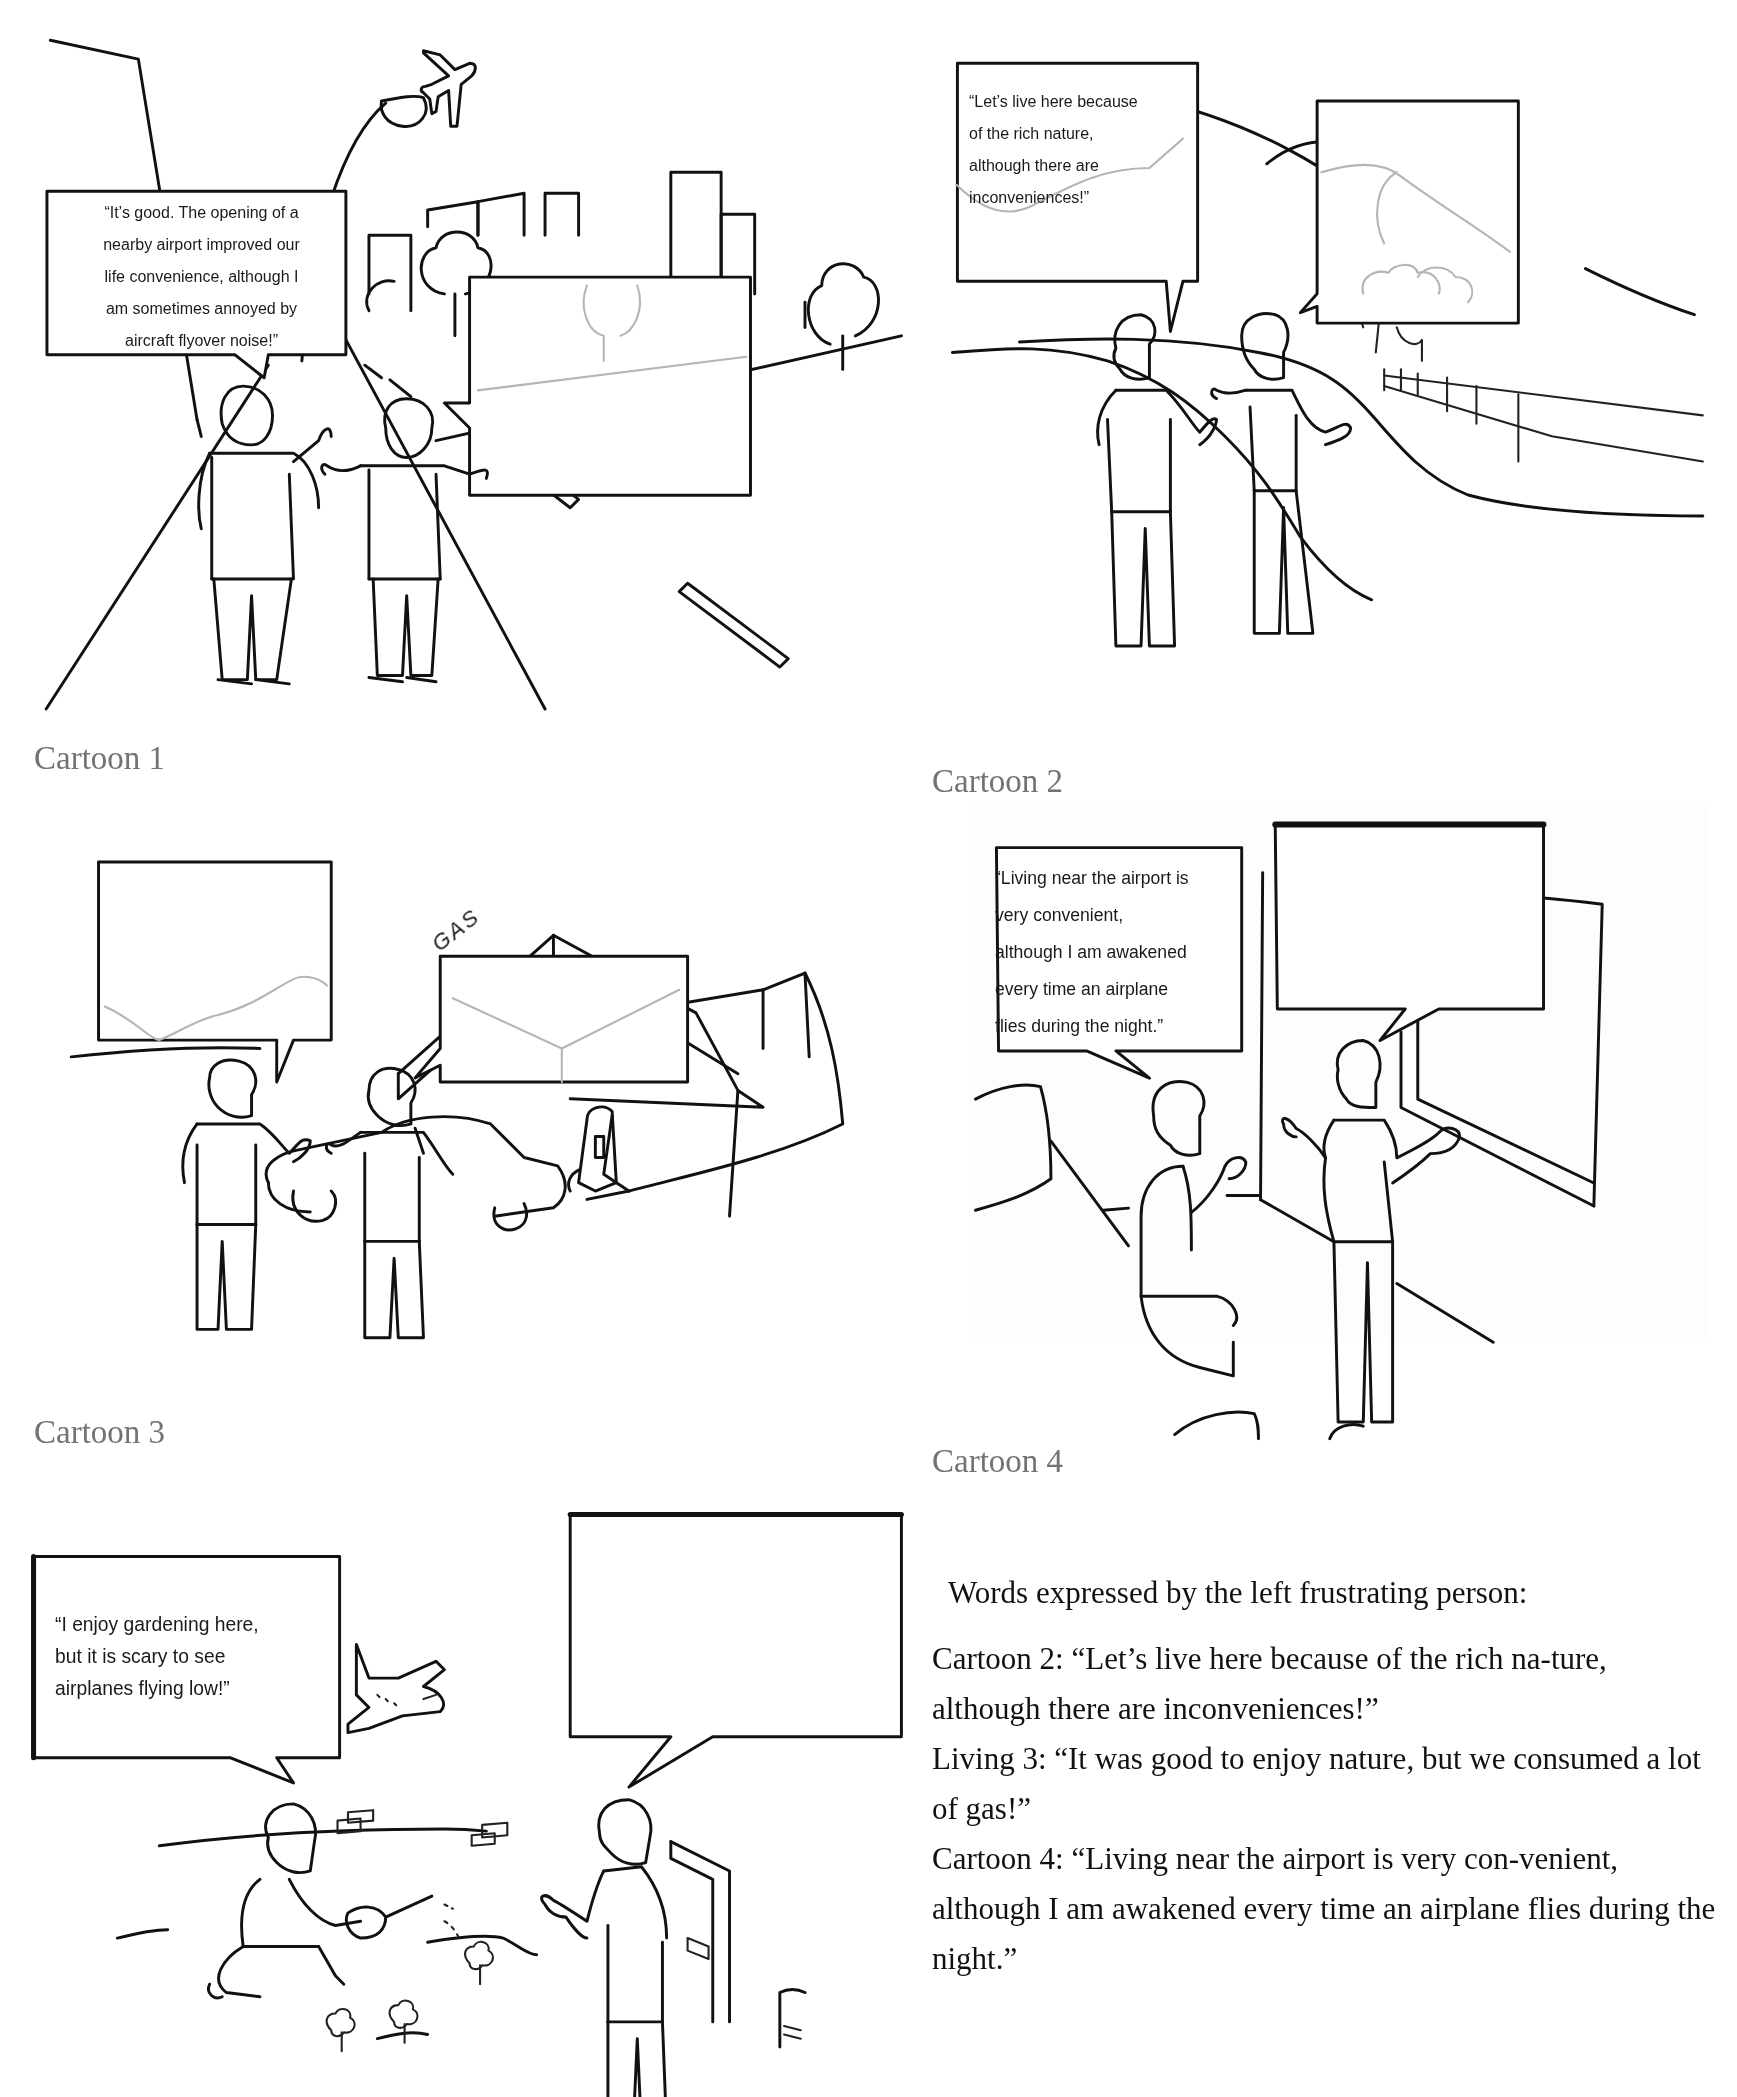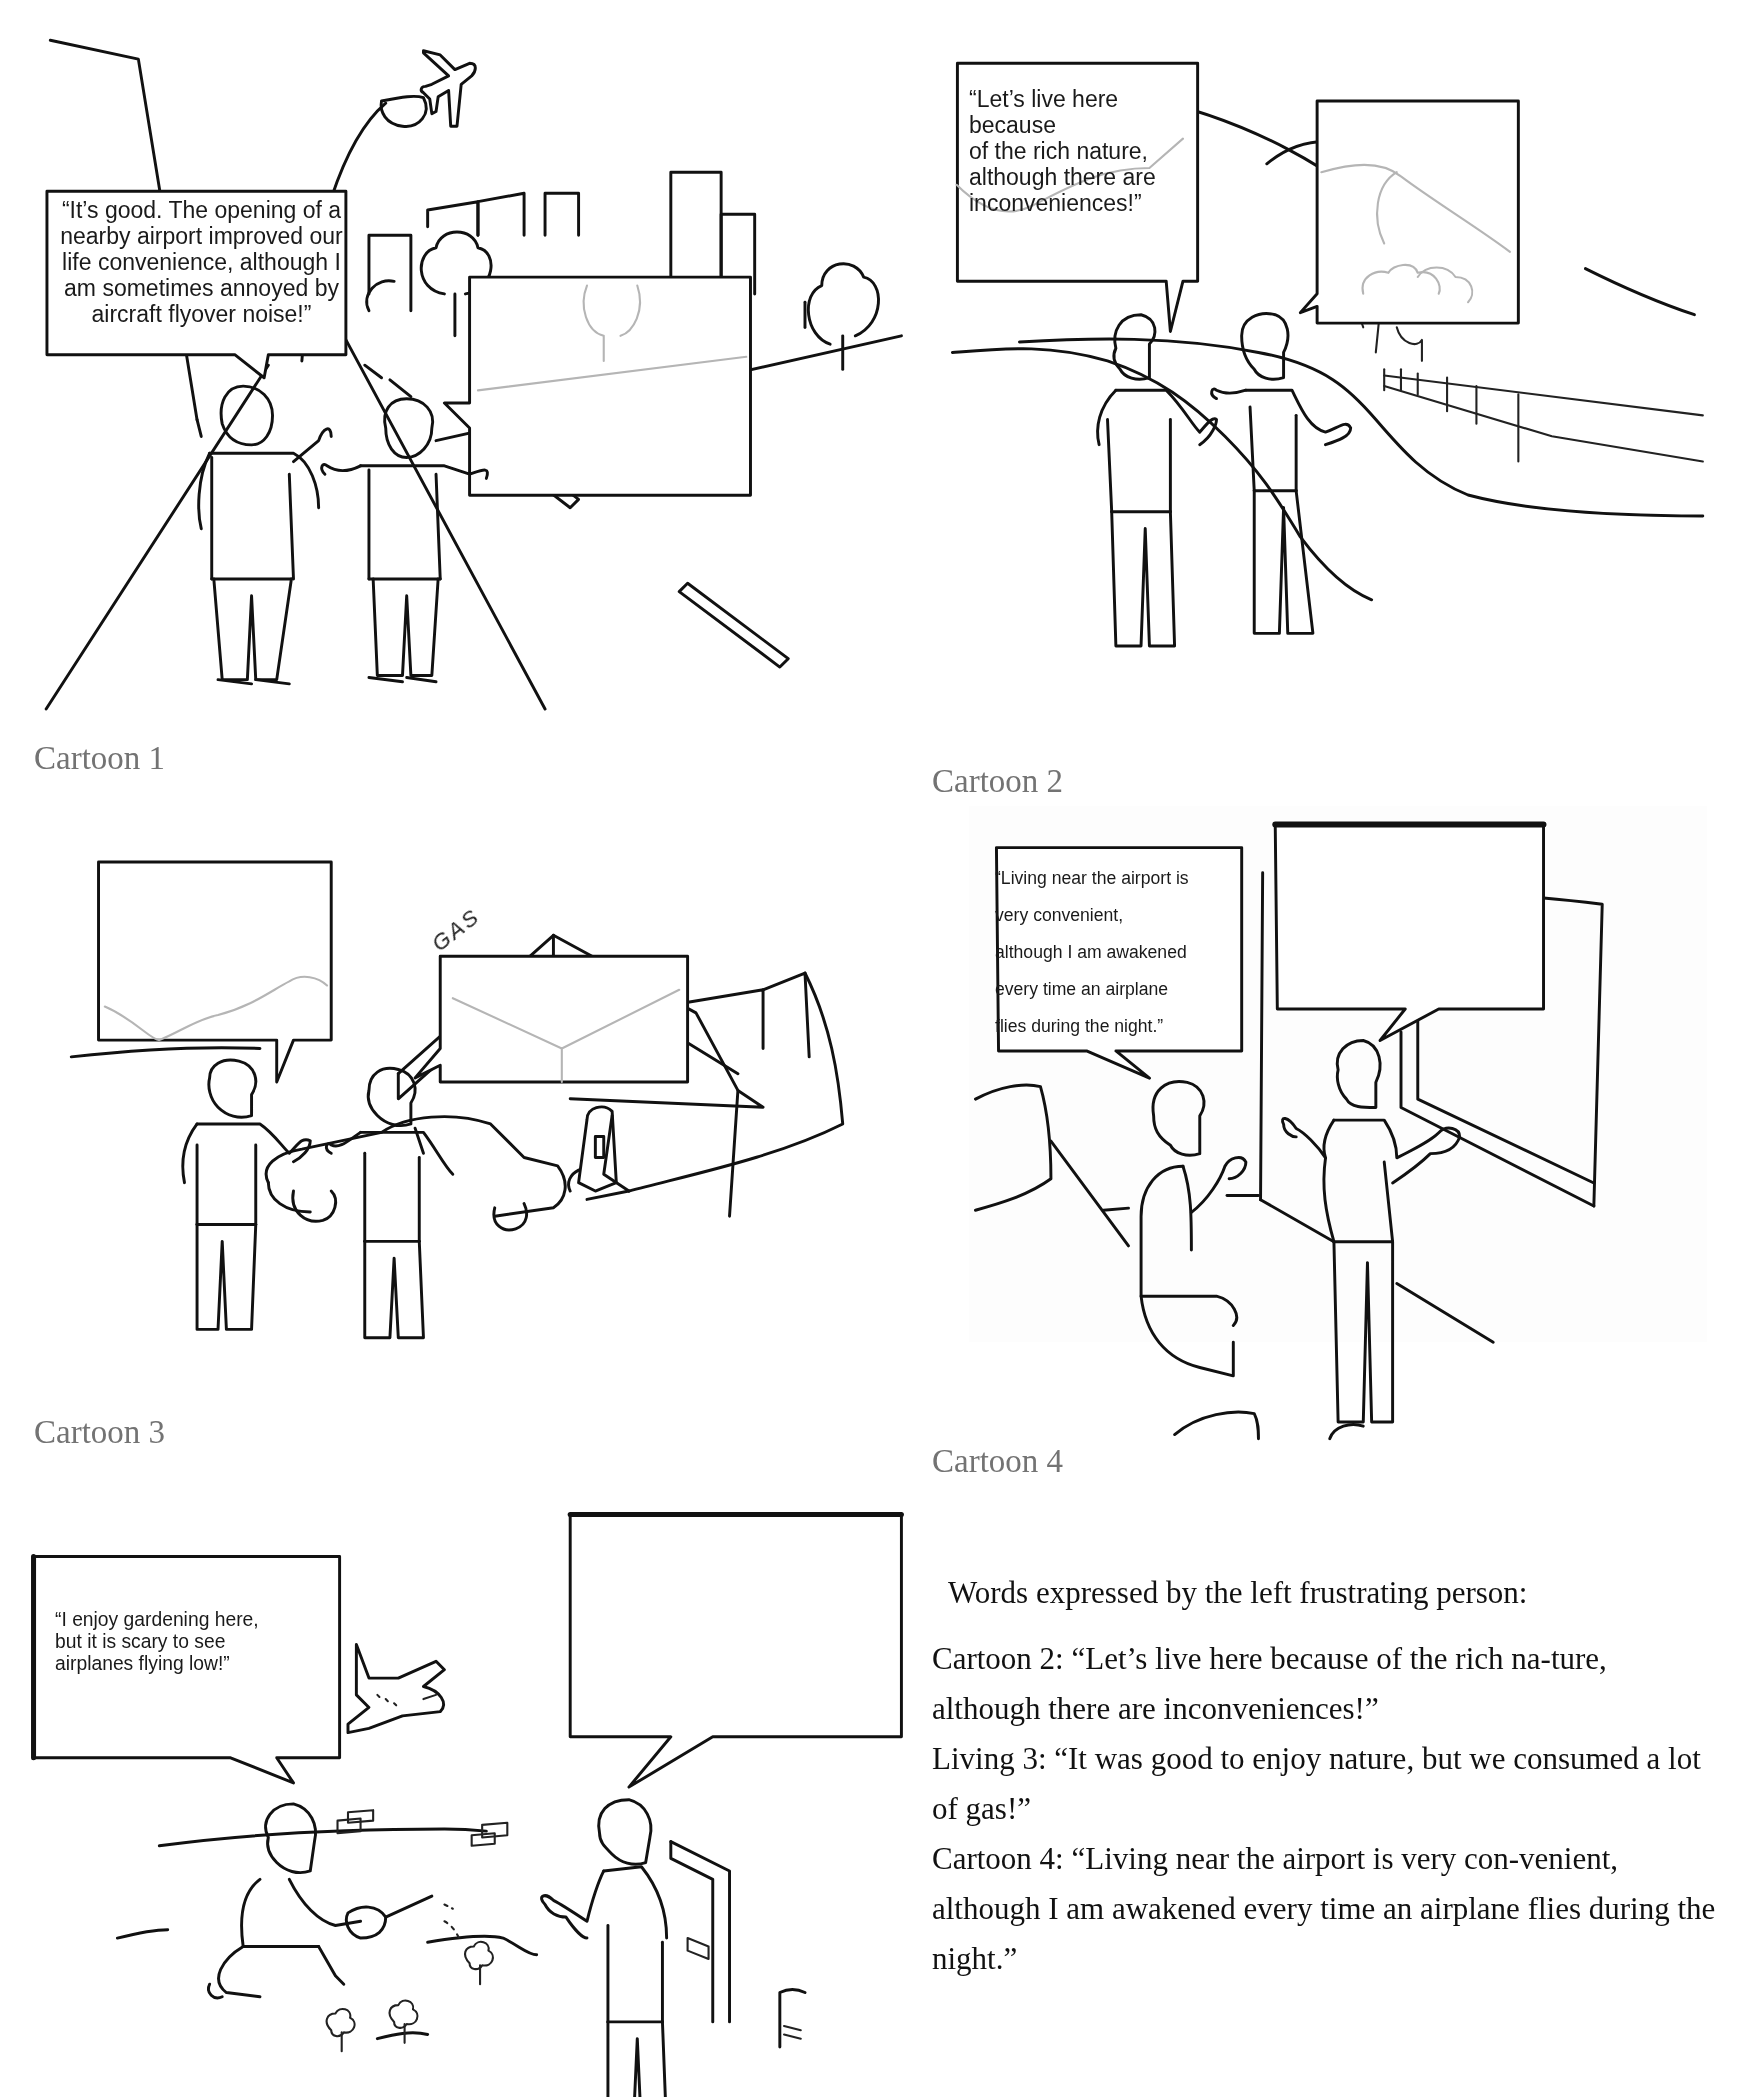--- a/index.html
+++ b/index.html
@@ -7,22 +7,22 @@
   .panel { position: absolute; }
   .panel svg { position: absolute; left: 0; top: 0; overflow: visible; }
   .ink { fill: none; stroke: #111; stroke-width: 7; stroke-linecap: round; stroke-linejoin: round; }
   .ink-thin { fill: none; stroke: #222; stroke-width: 5; stroke-linecap: round; stroke-linejoin: round; }
   .faint { fill: none; stroke: #b5b5b5; stroke-width: 5; stroke-linecap: round; stroke-linejoin: round; }
   .white-fill { fill: #ffffff; }
   .bubble-text {
     position: absolute;
     font-family: "Liberation Sans", "DejaVu Sans", sans-serif;
     color: #1a1a1a;
-    font-size: 23px;
-    line-height: 26px;
+    font-size: 16px;
+    line-height: 32px;
     white-space: pre-line;
   }
   .cartoon-label {
     position: absolute;
     font-family: "Liberation Serif", "DejaVu Serif", serif;
     font-size: 33px;
     color: #737373;
   }
   .caption {
     position: absolute;
@@ -364,21 +364,21 @@
     <g>
       <path class="ink" d="M1430 790 C 1420 740, 1450 710, 1500 710 C 1540 720, 1560 760, 1550 800 L1540 860 C 1510 870, 1480 860, 1460 840 C 1440 820, 1430 810, 1430 790 Z"></path>
       <path class="ink" d="M1440 880 L1530 870 C 1570 920, 1590 980, 1590 1040"></path>
       <path class="ink" d="M1440 880 C 1420 920, 1410 960, 1400 1000 C 1370 980, 1340 960, 1320 950 C 1300 930, 1280 940, 1300 960 C 1310 980, 1330 990, 1350 990 C 1370 1020, 1390 1040, 1400 1040"></path>
       <path class="ink" d="M1450 1010 L1450 1240"></path>
       <path class="ink" d="M1580 1050 L1580 1240"></path>
       <path class="ink" d="M1450 1240 L1580 1240"></path>
       <path class="ink" d="M1450 1240 L1450 1500 L1510 1500 L1520 1280 L1530 1500 L1590 1500 L1580 1240"></path>
     </g>
   </svg>
-  <div class="bubble-text" style="left:55px;top:107px;width:281px;font-size:19.3px;line-height:22px;">“I enjoy gardening here,
+  <div class="bubble-text" style="left:55px;top:107px;width:281px;font-size:19.3px;line-height:32px;">“I enjoy gardening here,
 but it is scary to see
 airplanes flying low!”</div>
   <div class="bubble-text" style="left:579px;top:21px;width:315px;"></div>
 </div>
 
 <div class="caption">
   <p>Words expressed by the left frustrating person:</p>
   <p class="entry">
     <span>Cartoon 2: </span><span>“Let’s live here because of the rich na-ture, although there are inconveniences!”</span>
   </p>

